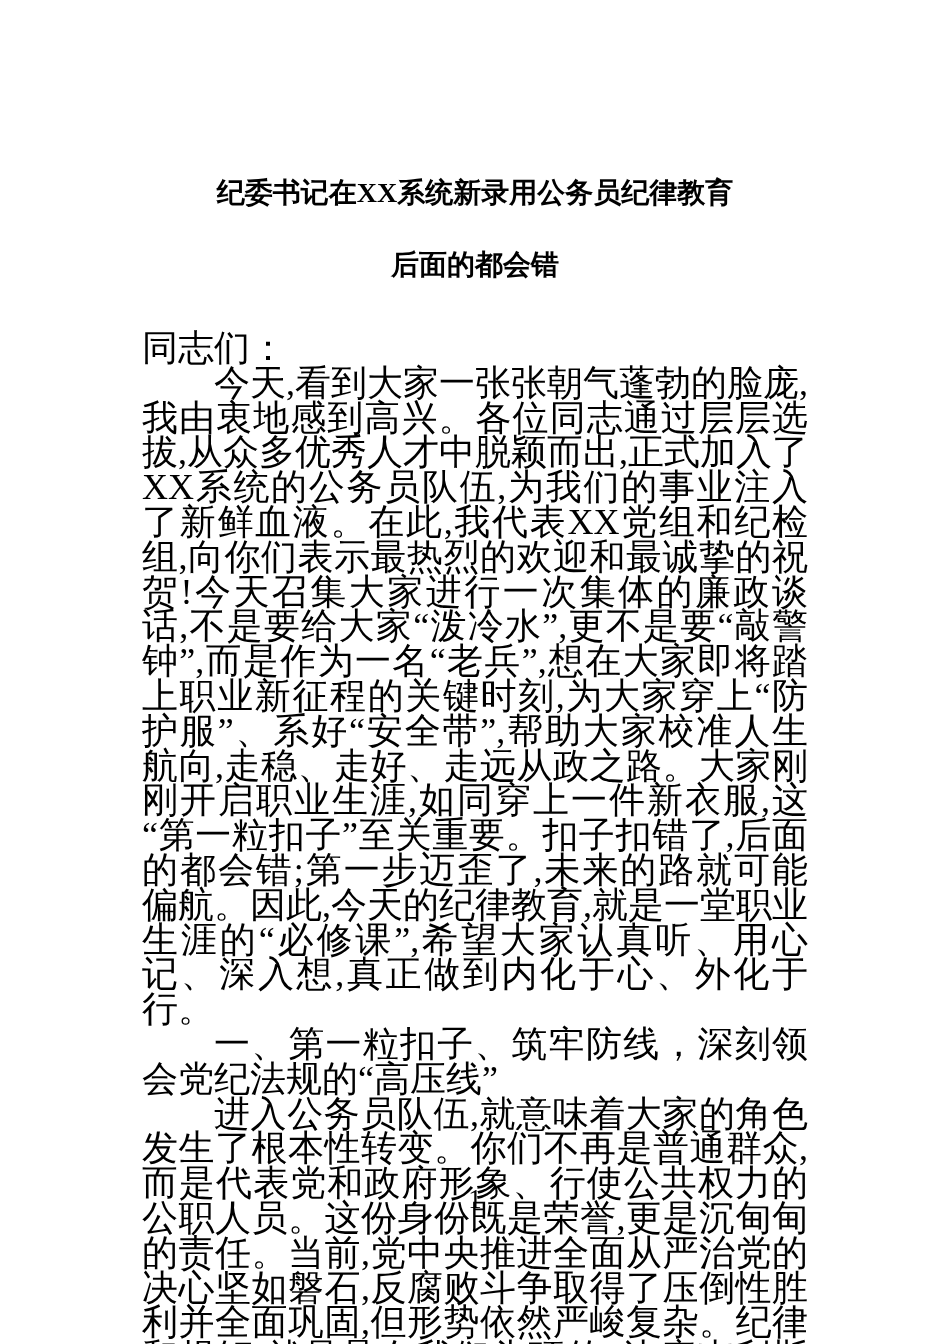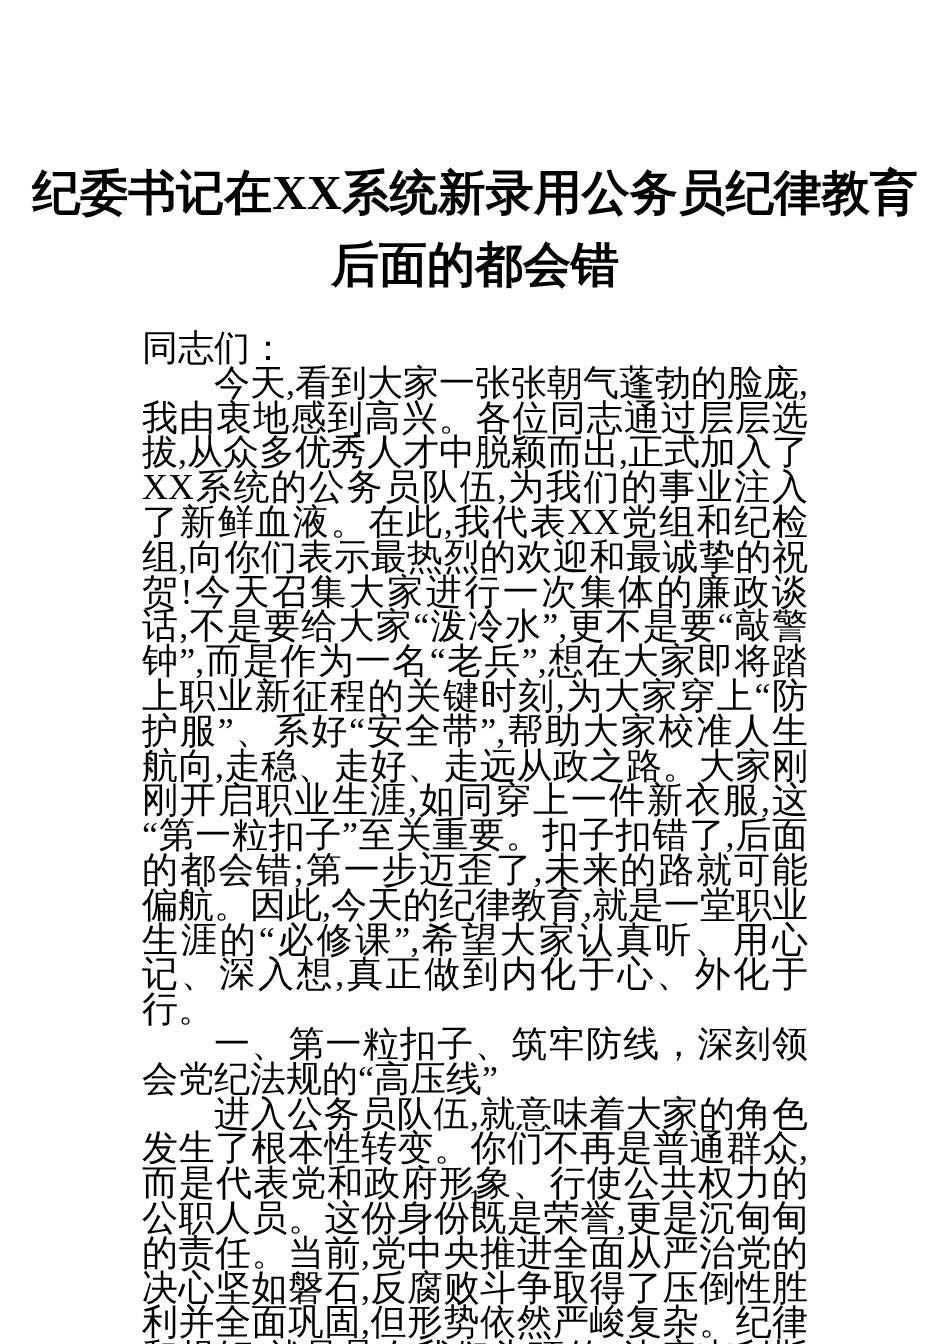--- a/index.html
+++ b/index.html
@@ -13,21 +13,21 @@
     height: 1344px;
     background: #ffffff;
     color: #000000;
     font-family: "Liberation Serif", "DejaVu Serif", serif;
     overflow: hidden;
   }
   .title {
     margin: 0;
     padding-top: 157px;
     text-align: center;
-    font-size: 48px;
+    font-size: 28px;
     font-weight: 700;
     line-height: 72px;
   }
   .title-line {
     display: block;
   }
   .body-text {
     width: 666px;
     margin: 30px auto 0 auto;
     font-size: 36px;

